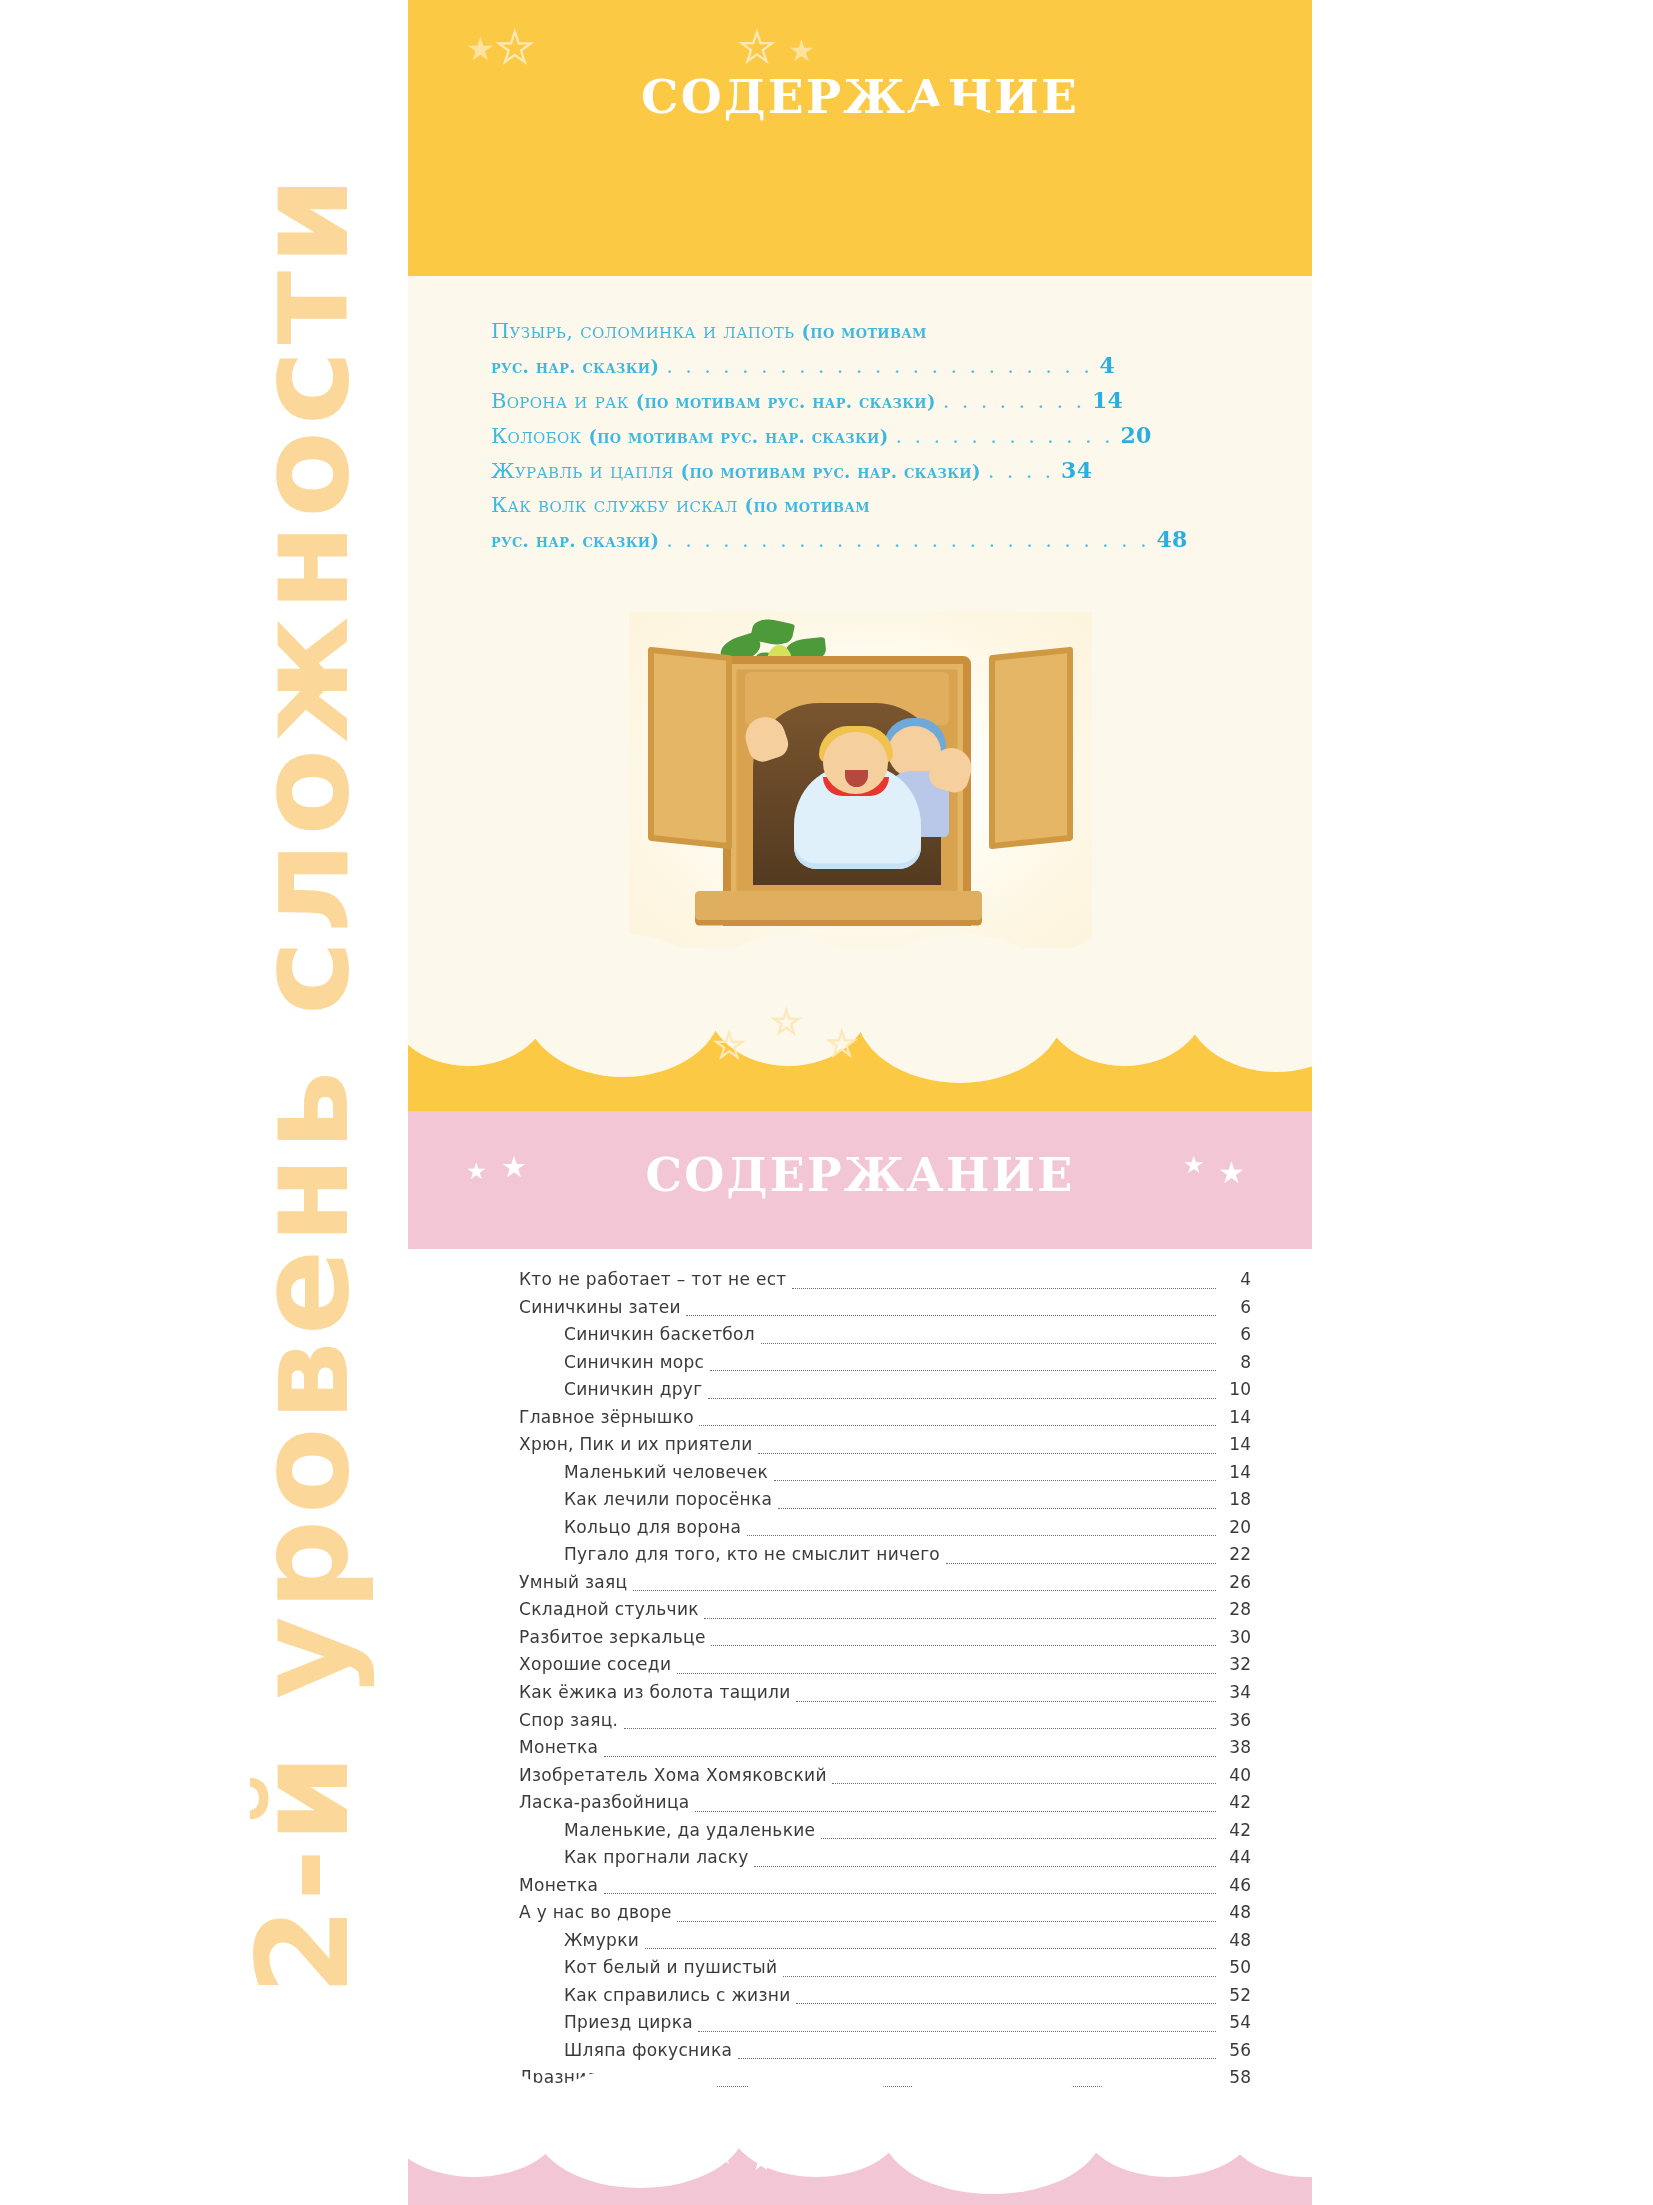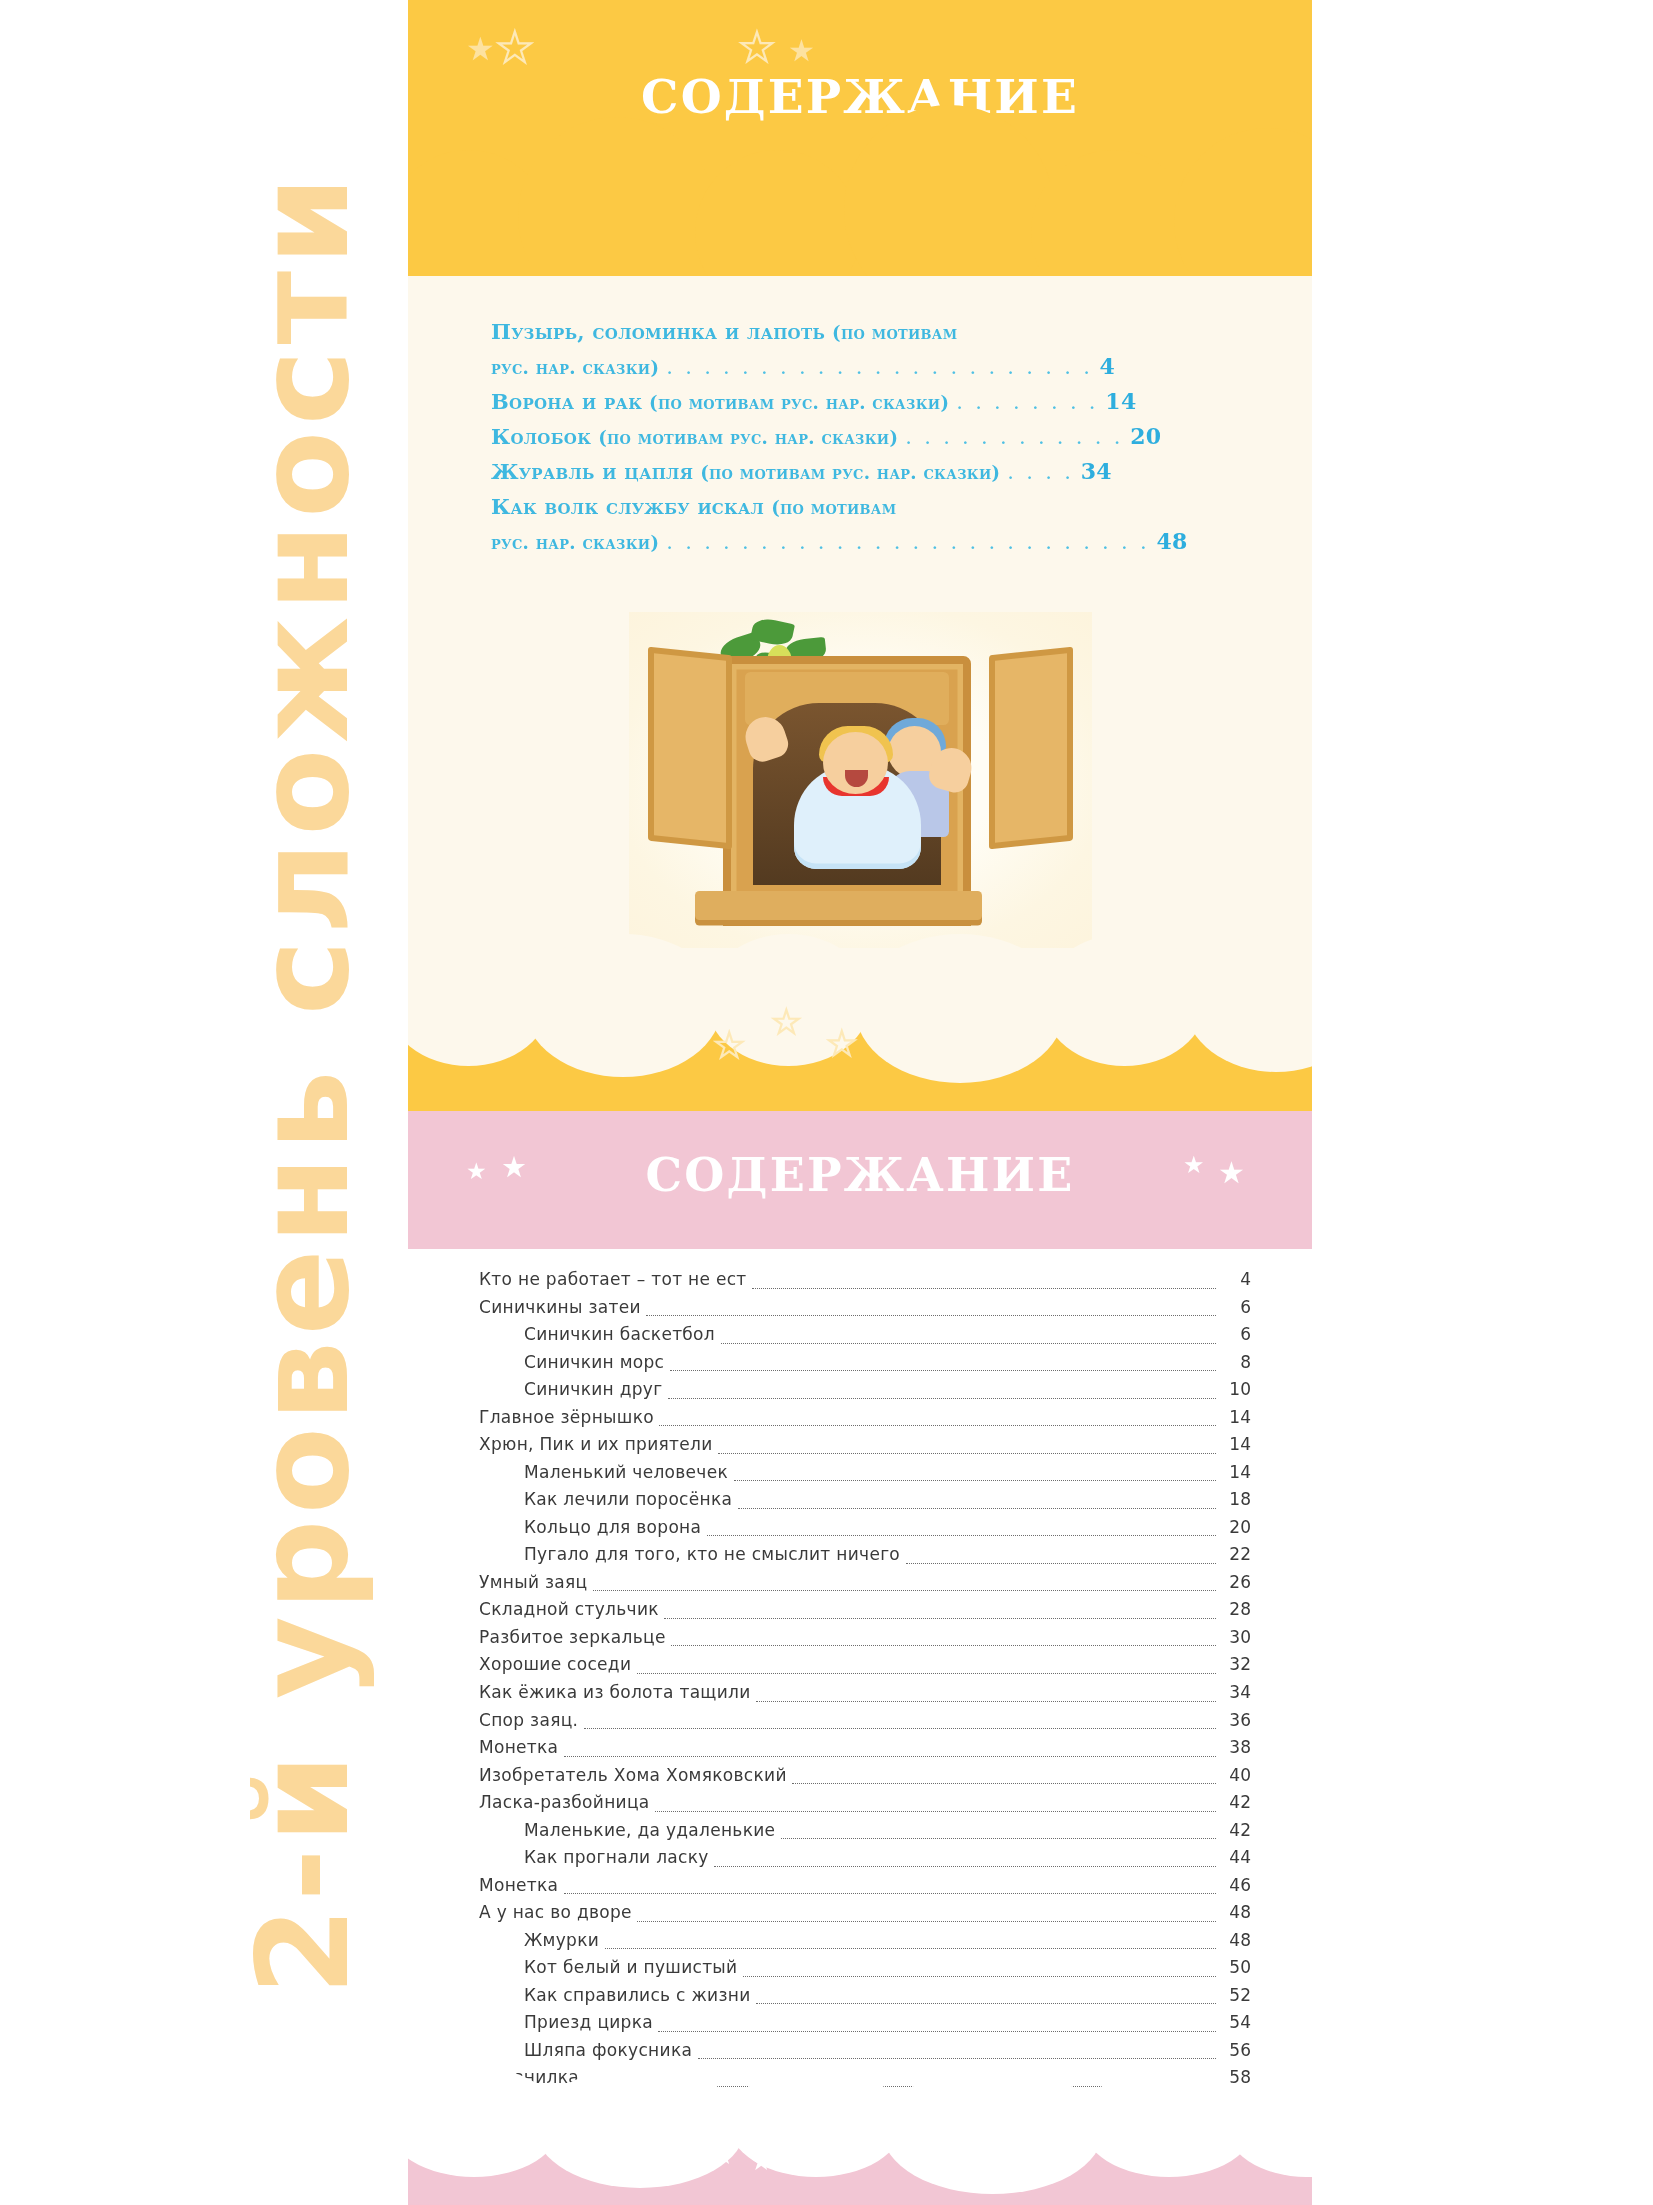--- a/index.html
+++ b/index.html
@@ -117,21 +117,21 @@
     display: block;
     font-size: 21px;
     line-height: 1.42;
     color: #3fb8e0;
     letter-spacing: 0.3px;
     margin-bottom: 3.3px;
     white-space: nowrap;
   }
   .toc-top .ttl {
     font-variant: small-caps;
-    font-weight: bold;
+    font-weight: normal;
   }
   .toc-top .sub {
     font-size: 18px;
     font-variant: small-caps;
     font-weight: bold;
   }
   .toc-top .dots {
     letter-spacing: 2.8px;
     color: #4fc0e4;
   }
@@ -380,21 +380,21 @@
     font-family: "DejaVu Sans", sans-serif;
     font-size: 17px;
     color: #3a3a3a;
   }
   .b-row {
     display: flex;
     align-items: flex-end;
     line-height: 1.62;
     white-space: nowrap;
   }
-  .b-row .b-title { flex: 0 0 auto; letter-spacing: 0.3px; }
+  .b-row .b-title { flex: 0 0 auto; letter-spacing: 0.3px; margin-left: 40px; }
   .b-row .b-dots {
     flex: 1 1 auto;
     overflow: hidden;
     margin: 0 4.4px 5px 5.5px;
     border-bottom: 1.7px dotted #6d6d6d;
     height: 0.6px;
   }
   .b-row .b-page { flex: 0 0 auto; width: 31px; text-align: right; }
   .b-row.indent { padding-left: 45px; }
 

